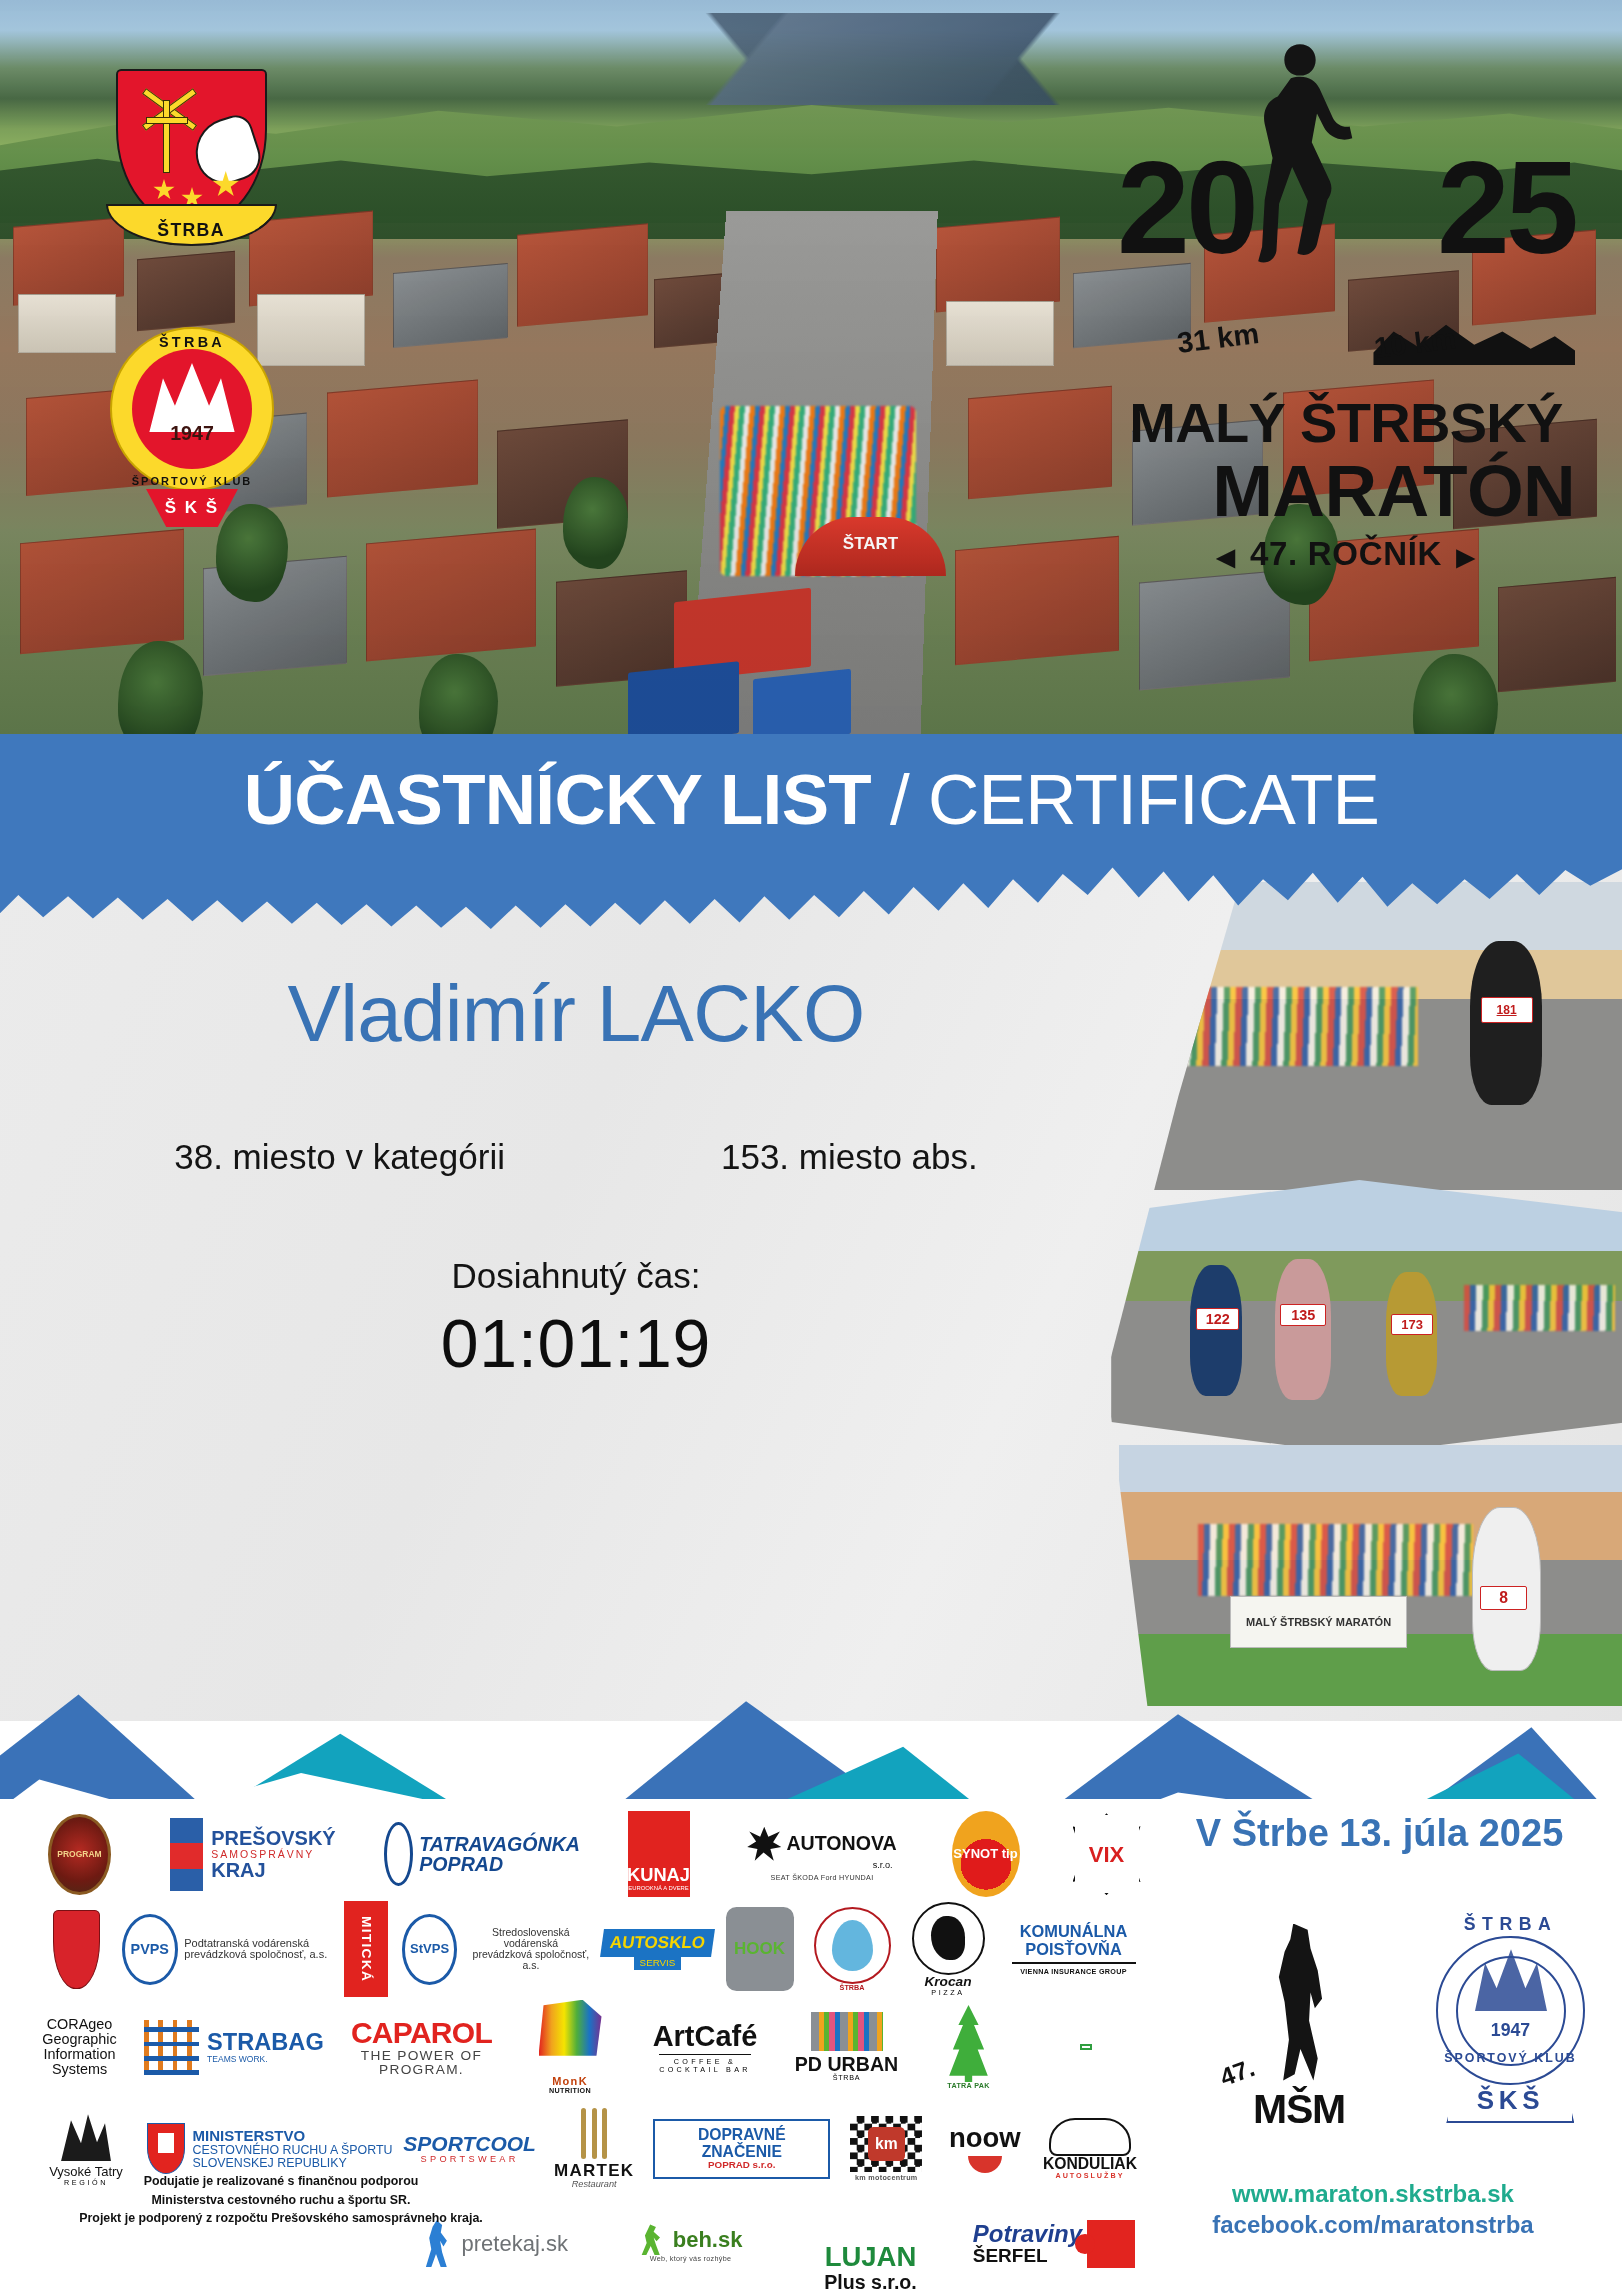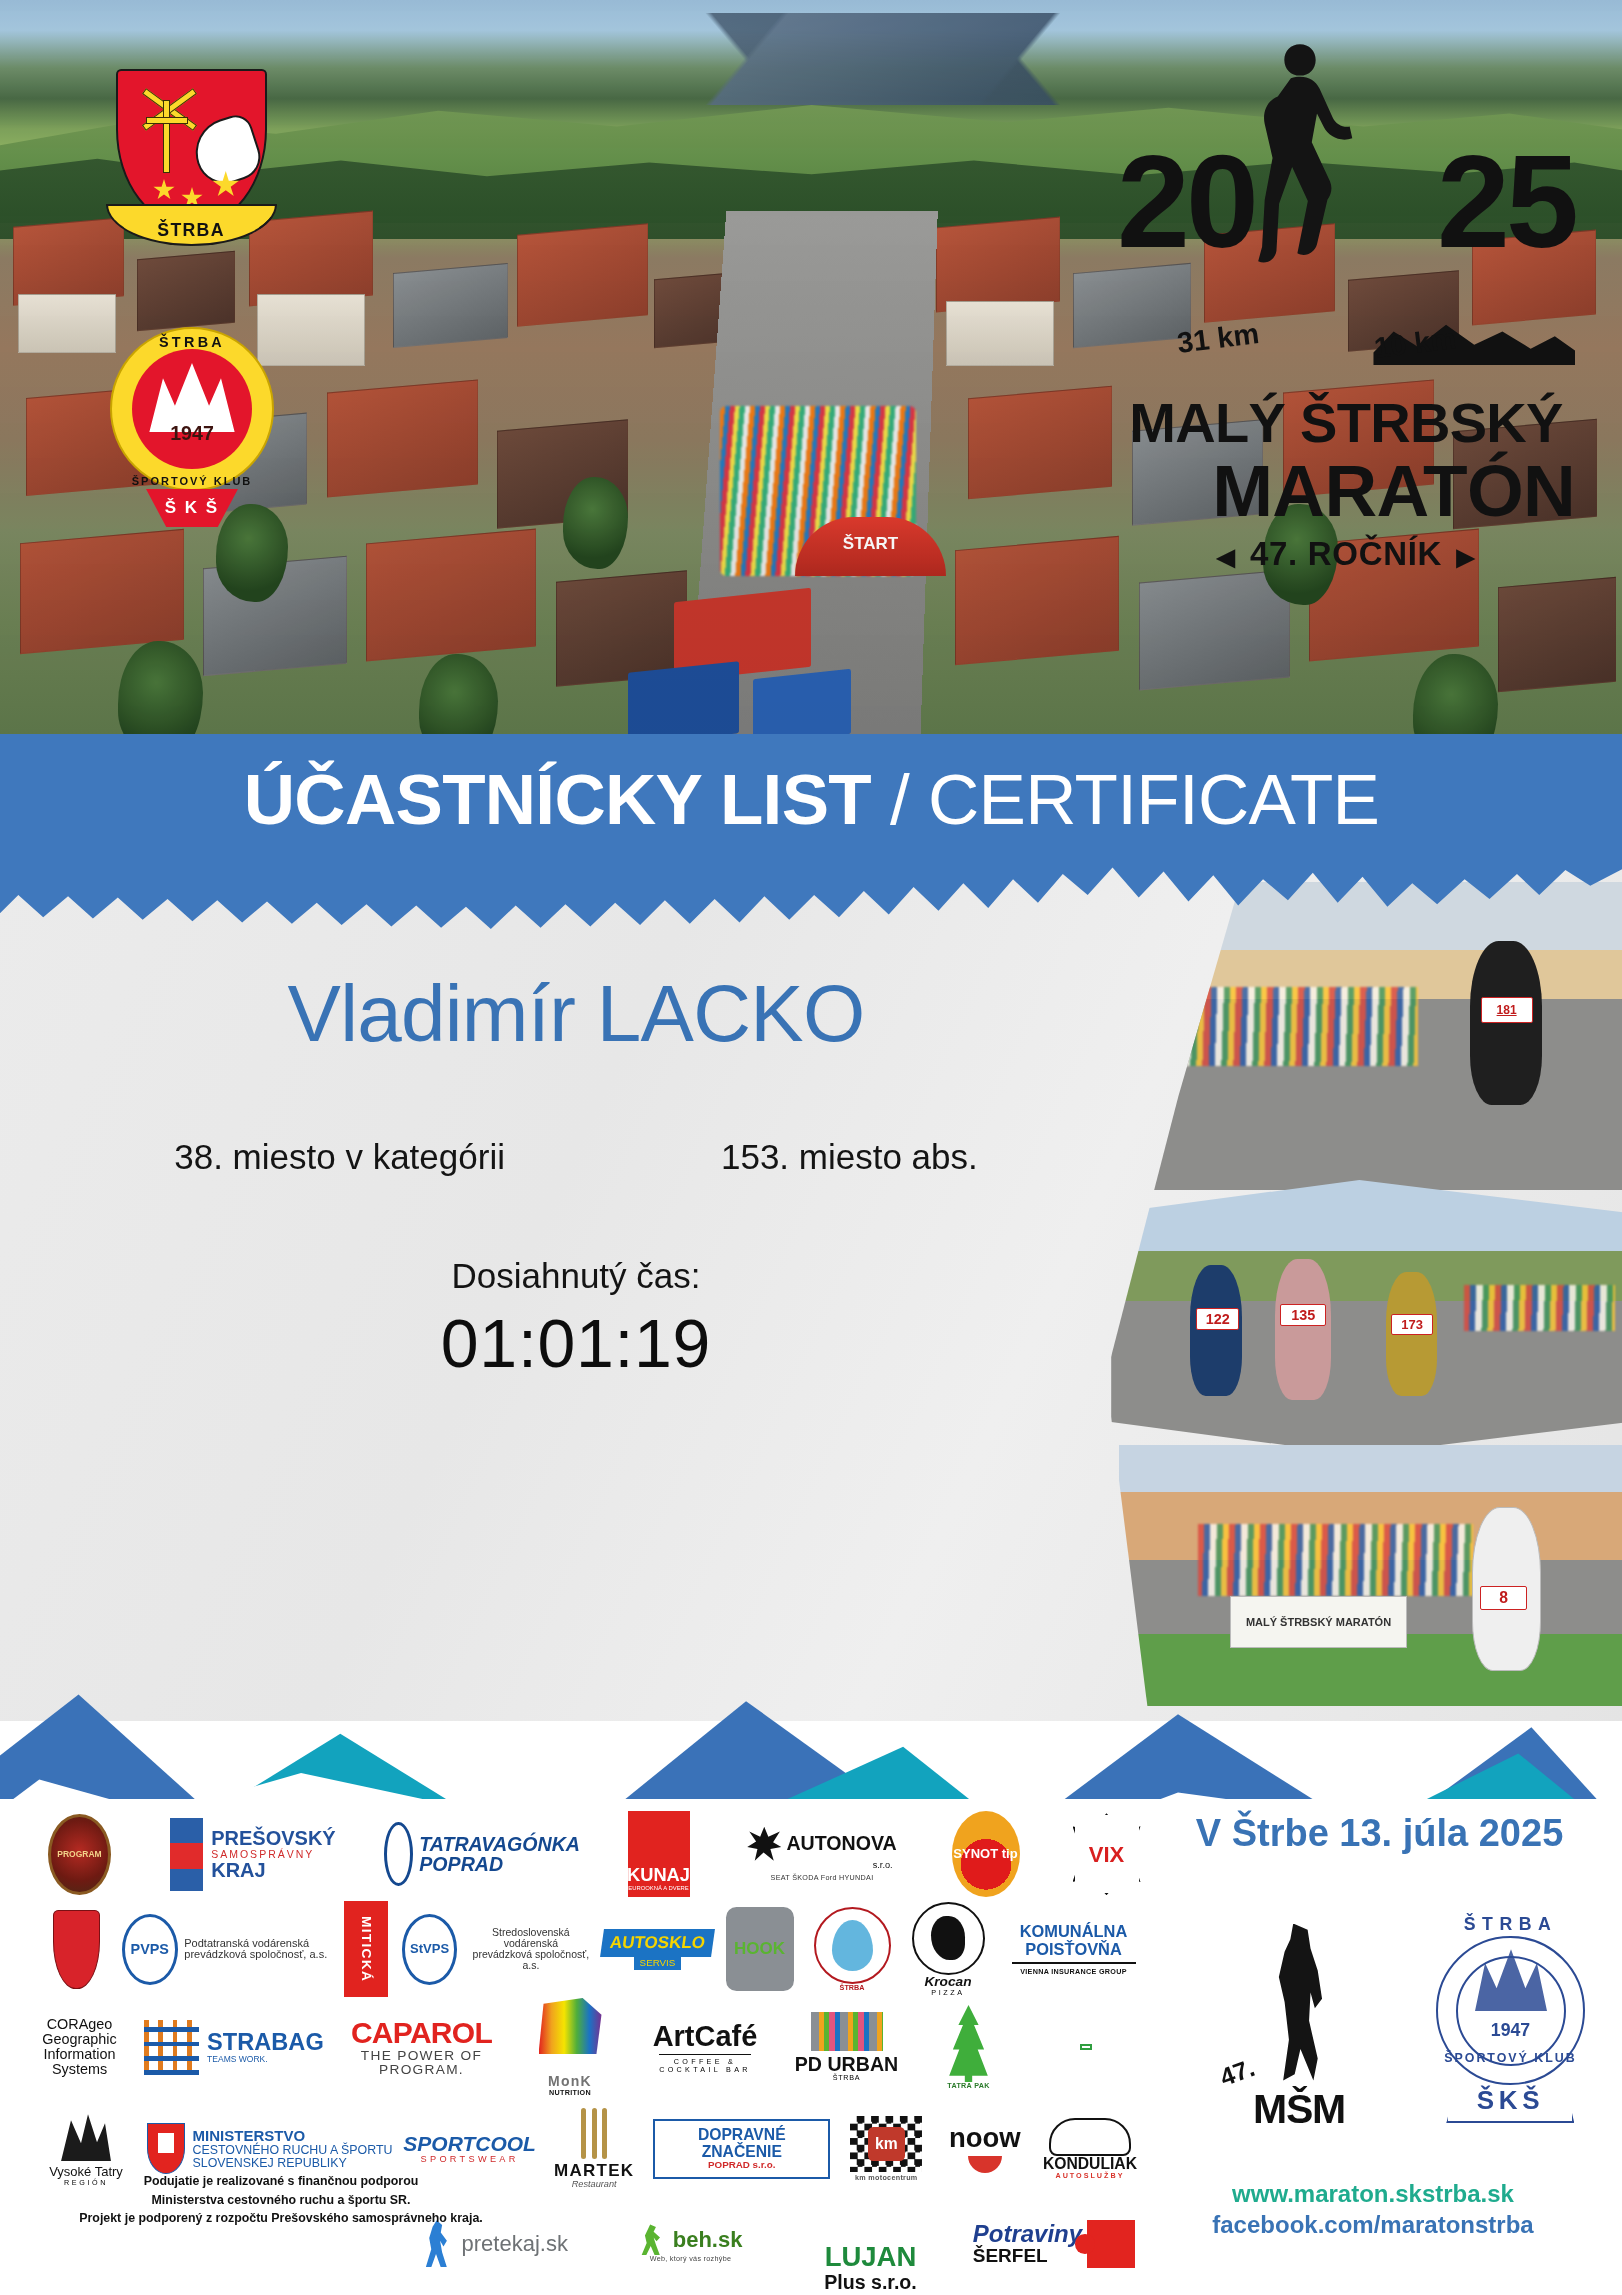--- a/index.html
+++ b/index.html
@@ -174,21 +174,21 @@
 
   
   .brand {
     position:absolute; right: 48px; top: 43px; width: 458px; height: 563px;
     color:#111;
   }
   .brand-runner {
     position:absolute; left:124px; top:-3.9px; width:118px; height:366px;
   }
   .brand-year {
-    position:absolute; left:0; top:105px; width:100%;
+    position:absolute; left:0; top:111px; width:100%;
     display:flex; justify-content:space-between; align-items:flex-start;
     font-size:131px; font-weight:bold; line-height:.82;
     letter-spacing:-3.9px;
   }
   .brand-dist {
     position:absolute; left:0; top:262px; width:100%; height:79px;
   }
   .brand-dist .d {
     position:absolute; font-size:29px; font-weight:bold; transform: rotate(-7deg);
   }
@@ -644,21 +644,21 @@
           <div class="lg-t1" style="font-size:23.6px;color:#1b5aa8;">STRABAG</div>
           <div style="font-size:8.5px;color:#1b5aa8;">TEAMS WORK.</div>
         </div>
       </div>
       <div class="sp lg" style="width:151px;">
         <div class="lg-t1" style="font-size:30px;color:#e1231f;letter-spacing:-0.7px;">CAPAROL</div>
         <div style="font-size:13.7px;color:#444;letter-spacing:1.3px;">THE POWER OF PROGRAM.</div>
       </div>
       <div class="sp lg" style="width:118px;">
         <div style="width:63px;height:56px;background:linear-gradient(90deg,#e2241f,#f0a31e,#f5e400,#4fae3b,#1b73c4,#7a2f8f);clip-path:polygon(0 100%,8% 10%,70% 0,100% 30%,92% 100%);"></div>
-        <div class="lg-t1" style="font-size:14px;color:#737373;letter-spacing:1.3px;margin-top:20px;">MonK</div>
+        <div class="lg-t1" style="font-size:11px;color:#c2410c;letter-spacing:1.3px;margin-top:20px;">MonK</div>
         <div class="tiny" style="color:#111;font-weight:bold;">NUTRITION</div>
       </div>
       <div class="sp lg" style="width:124px;">
         <div class="lg-t1" style="font-size:29px;color:#111;">ArtCafé</div>
         <div style="height:1.3px;width:92px;background:#111;margin:2.6px 0;"></div>
         <div class="tiny" style="letter-spacing:3.3px;">COFFEE &amp; COCKTAIL BAR</div>
       </div>
       <div class="sp lg" style="width:131px;">
         <div style="width:72px;height:39px;background:
              repeating-linear-gradient(90deg,#8a8f94 0 7.9px,#f0a31e 7.9px 13px,#5ab431 13px 18.3px,#e2557f 18.3px 23.6px,#1b73c4 23.6px 29px);"></div>

